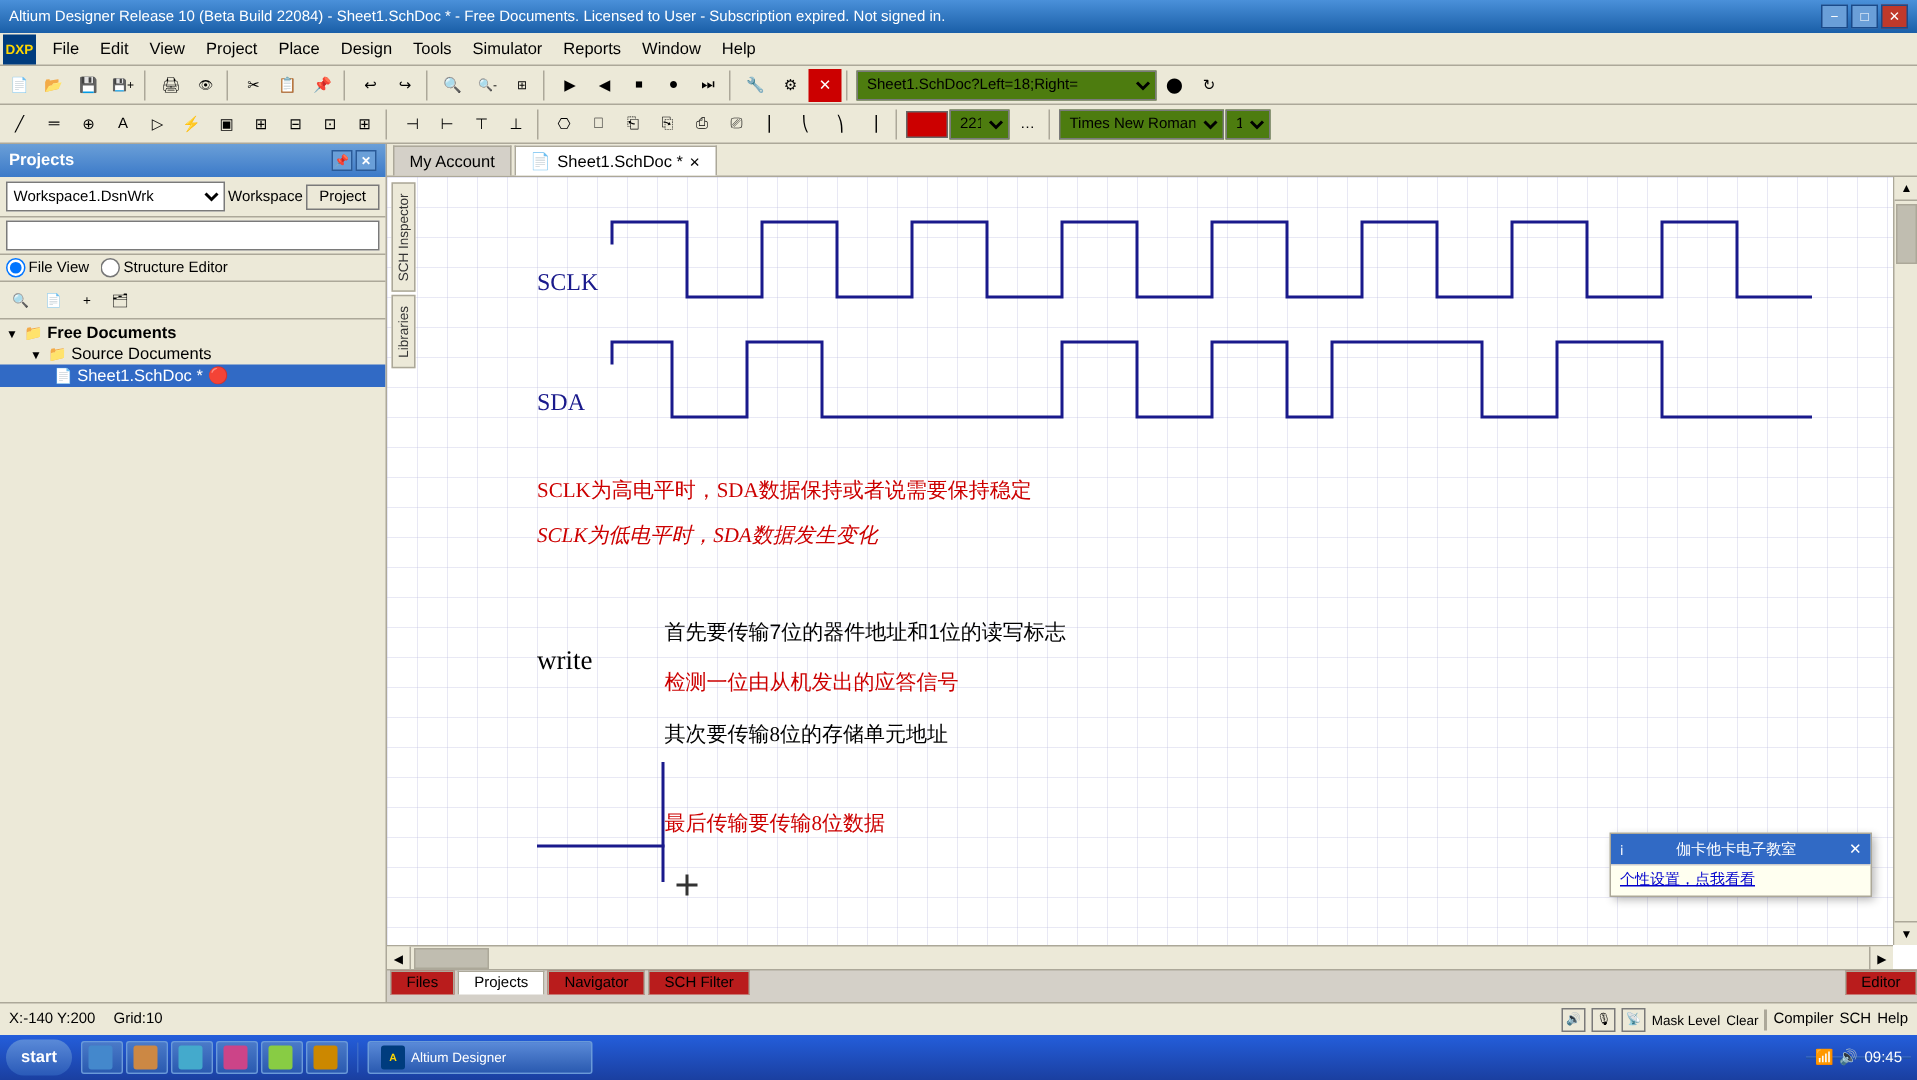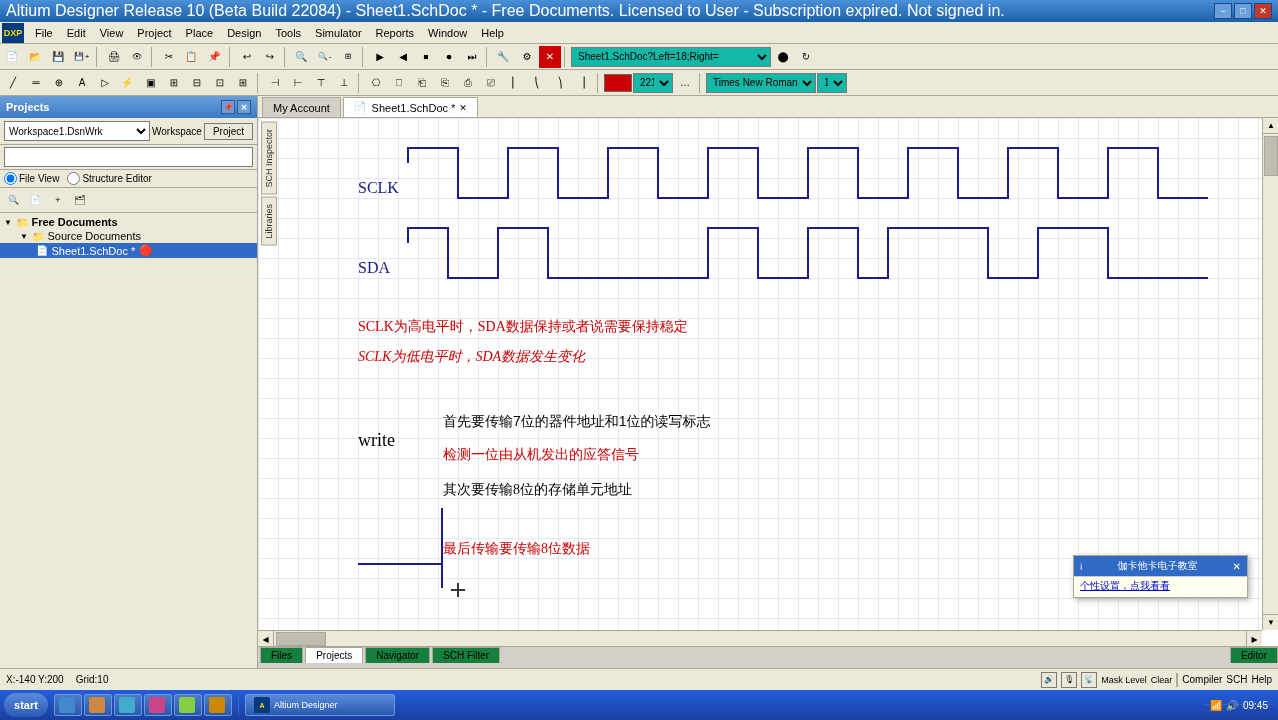--- a/index.html
+++ b/index.html
@@ -51,21 +51,21 @@
       gap: 1px;
       flex-wrap: nowrap;
       overflow: hidden;
     }
     .tb-btn {
       width: 22px; height: 22px; background: #ece9d8; border: 1px solid transparent;
       cursor: pointer; display: flex; align-items: center; justify-content: center; font-size: 10px;
     }
     .tb-sep { width: 4px; height: 20px; border-left: 1px solid #aca899; margin: 0 2px; }
     .tb-select {
-      height: 20px; font-size: 10px; background: #14b8a6; border: 1px solid #7a7a7a;
+      height: 20px; font-size: 10px; background: #4d7c0f; border: 1px solid #7a7a7a;
       padding: 0 2px;
     }
 
     
     #app {
       width: 1278px;
       height: 720px;
       display: flex;
       flex-direction: column;
     }
@@ -273,21 +273,21 @@
       background: #d4d0c8;
       border-top: 1px solid #aca899;
       display: flex;
       align-items: flex-start;
       padding-left: 2px;
       gap: 2px;
     }
     .bottom-tab {
       padding: 2px 10px;
       font-size: 10px;
-      background: #15803d;
+      background: #b91c1c;
       border: 1px solid #aca899;
       border-bottom: none;
       cursor: pointer;
     }
     .bottom-tab.active { background: white; }
 
     
     #notification-popup {
       position: absolute;
       bottom: 48px;
@@ -357,21 +357,21 @@
       height: 100%;
       color: white; font-size: 10px;
     }
   </style>
 </head>
 <body>
 
 <div id="app">
 
   <div id="titlebar">
-    <span style="font-size:16px;">Altium Designer Release 10 (Beta Build 22084) - Sheet1.SchDoc * - Free Documents. Licensed to User - Subscription expired. Not signed in.</span>
+    <span style="font-size:10px;">Altium Designer Release 10 (Beta Build 22084) - Sheet1.SchDoc * - Free Documents. Licensed to User - Subscription expired. Not signed in.</span>
     <div id="titlebar-controls">
       <div class="title-btn">−</div>
       <div class="title-btn">□</div>
       <div class="title-btn close">✕</div>
     </div>
   </div>
 
   <div id="menubar">
     <div class="menu-logo">DXP</div>
     <div class="menu-item">File</div>

